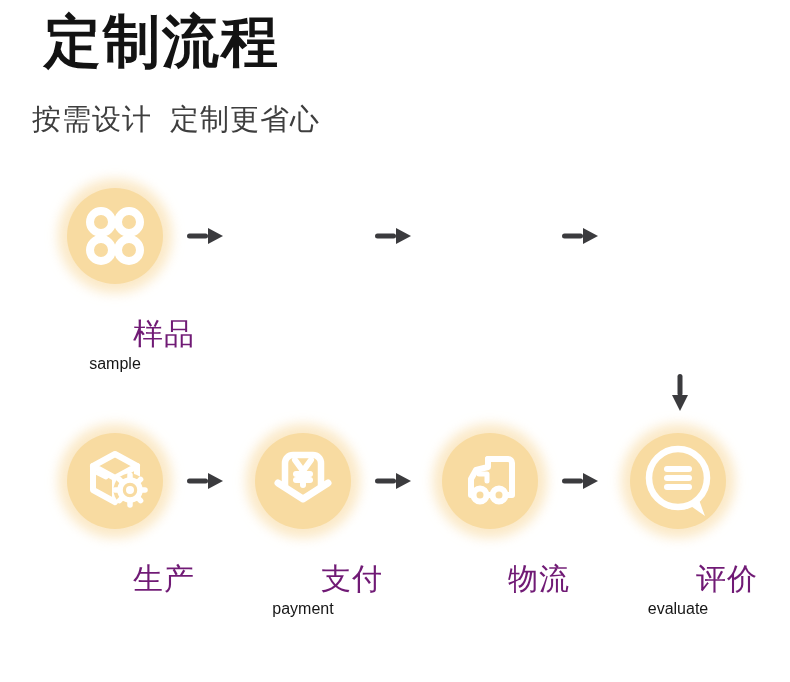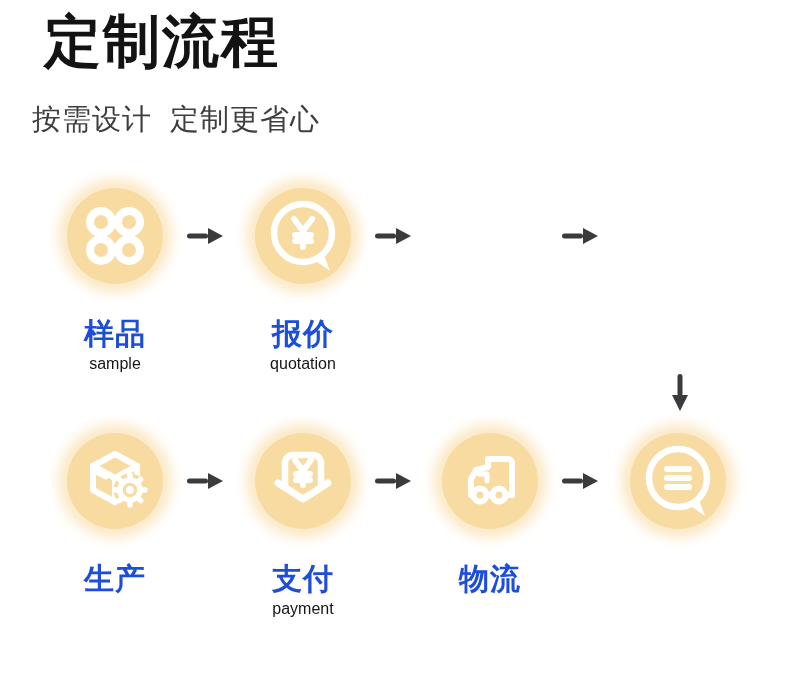--- a/index.html
+++ b/index.html
@@ -21,21 +21,21 @@
   }
 
   .step{position:absolute;width:160px;text-align:center;}
   .bubble{
     width:96px;height:96px;margin:0 auto;border-radius:50%;
     background:#f8dba1;
     box-shadow:0 0 12px 9px rgba(248,219,161,0.6);
     display:flex;align-items:center;justify-content:center;
   }
   .bubble svg{display:block;}
-  .zh{margin-top:30px;font-size:30px;font-weight:700;color:#1d4ed8;letter-spacing:1px;white-space:nowrap;}
+  .zh{margin-top:30px;font-size:30px;font-weight:400;color:#701a75;letter-spacing:1px;white-space:nowrap;text-align:right;}
   .en{font-size:16px;font-weight:500;color:#161616;}
 
   .row1{top:188px;}
   .row2{top:433px;}
   .c1{left:35px;} .c2{left:223px;} .c3{left:410px;} .c4{left:598px;}
 
   .arrow{position:absolute;}
   .ar1{top:227px;} .ar2{top:472px;}
   .ax1{left:187px;} .ax2{left:375px;} .ax3{left:562px;}
   .down-arrow{position:absolute;left:671px;top:374px;}
@@ -58,36 +58,20 @@
             <circle cx="62" cy="34" r="11"></circle>
           <circle cx="34" cy="62" r="11"></circle>
             <circle cx="62" cy="62" r="11"></circle>
         </g>
       </svg>
     </div>
     <div class="zh">样品</div>
     <div class="en">sample</div>
   </div>
 
-  <div class="step row1 c2">
-    <div class="bubble">
-      <svg width="96" height="96" viewBox="0 0 96 96">
-        <g class="icon-stroke" stroke-width="6.5">
-          <circle cx="48" cy="45" r="29"></circle>
-          <path d="M39 31 L48 43 L57 31" stroke-width="6"></path>
-          <path d="M48 43 V59" stroke-width="6"></path>
-          <path d="M40 47 H56" stroke-width="6"></path>
-          <path d="M40 53 H56" stroke-width="6"></path>
-        </g>
-        <path d="M58 71 L75 83 L68.5 65.5 Z" fill="#ffffff"></path>
-      </svg>
-    </div>
-    <div class="zh">报价</div>
-    <div class="en">quotation</div>
-  </div>
 
 
 
   <div class="step row2 c1">
     <div class="bubble">
       <svg width="96" height="96" viewBox="0 0 96 96">
         <g class="icon-stroke" stroke-width="6">
           <path d="M26 33 L48 21 L70 33 L48 45 Z"></path>
           <path d="M26 33 V57 L48 69 V45"></path>
           <path d="M70 33 V43"></path>
@@ -149,20 +133,22 @@
       <svg width="96" height="96" viewBox="0 0 96 96">
         <g class="icon-stroke" stroke-width="6.5">
           <circle cx="48" cy="45" r="29"></circle>
           <path d="M37 36 H59" stroke-width="6"></path>
           <path d="M37 45 H59" stroke-width="6"></path>
           <path d="M37 54 H59" stroke-width="6"></path>
         </g>
         <path d="M58 71 L75 83 L68.5 65.5 Z" fill="#ffffff"></path>
       </svg>
     </div>
+    <div class="zh">评价</div>
+    <div class="en">evaluate</div>
   </div>
 
   <svg class="arrow ar1 ax1" width="36" height="18" viewBox="0 0 36 18">
     <rect x="0" y="6.5" width="21" height="5" rx="2.5" fill="#3b3b3e"></rect>
     <polygon points="21,1 36,9 21,17" fill="#3b3b3e"></polygon>
   </svg>
   <svg class="arrow ar1 ax2" width="36" height="18" viewBox="0 0 36 18">
     <rect x="0" y="6.5" width="21" height="5" rx="2.5" fill="#3b3b3e"></rect>
     <polygon points="21,1 36,9 21,17" fill="#3b3b3e"></polygon>
   </svg>

